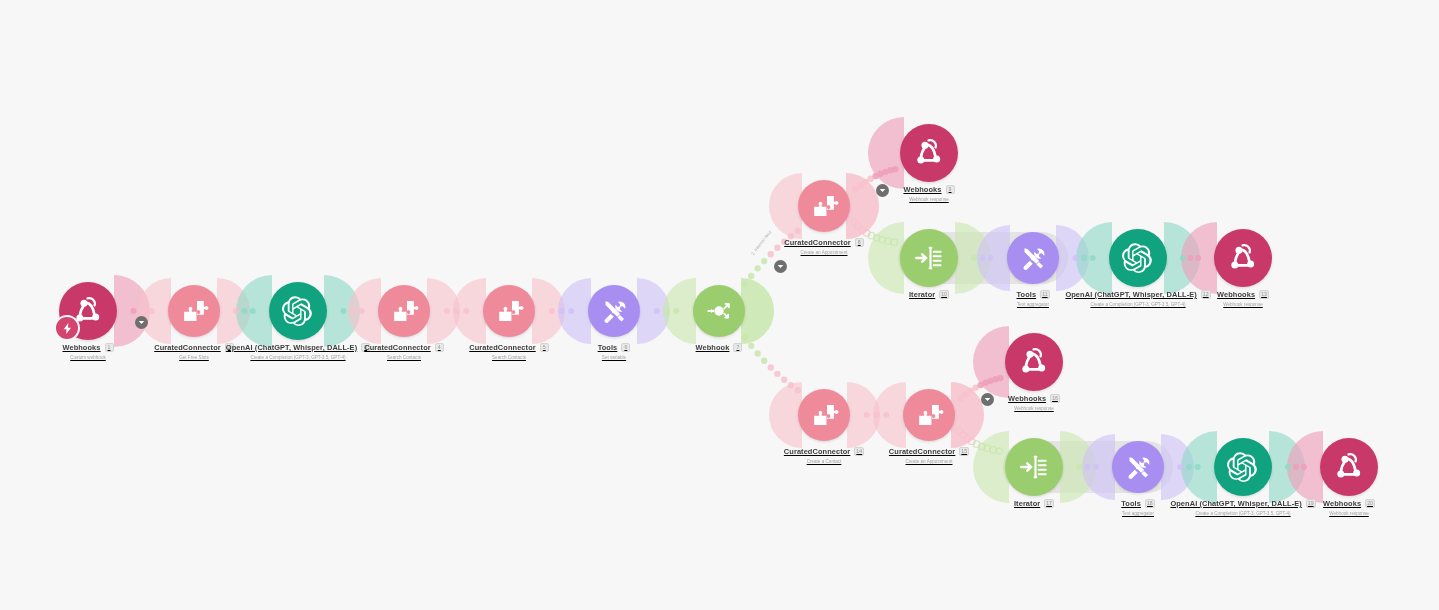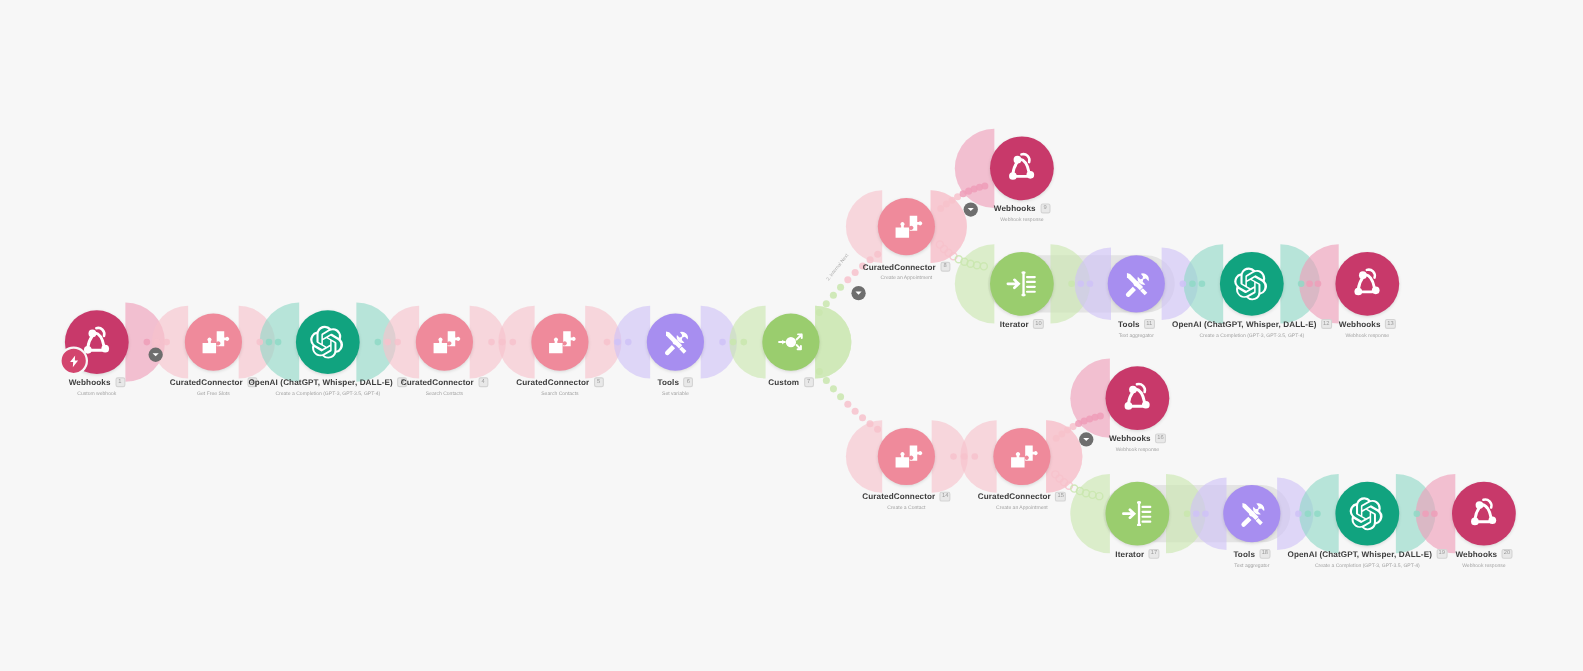--- a/index.html
+++ b/index.html
@@ -16,21 +16,21 @@
   .bubble {
     position:absolute; border-radius:50%;
     display:flex; align-items:center; justify-content:center;
     box-shadow:0 1px 3px rgba(0,0,0,.13);
   }
   .node.sm .bubble { width:52px; height:52px; left:-26px; top:-26px; }
   .node.lg .bubble { width:58px; height:58px; left:-29px; top:-29px; }
 
   .labels {
     position:absolute; left:-110px; top:32px; width:220px;
-    text-align:center; line-height:1.25;
+    text-align:center; line-height:1.25;text-decoration:underline;
   }
   .title-row { display:flex; align-items:center; justify-content:center; gap:4px; white-space:nowrap; }
   .ntitle { font-size:7.4px; font-weight:bold; color:#3d3d3d; letter-spacing:.1px; }
   .badge {
     display:inline-flex; align-items:center; justify-content:center;
     min-width:9px; height:9px; padding:0 1px;
     background:#e8e8e8; border:1px solid #d4d4d4; border-radius:2px;
     font-size:5.2px; color:#9a9a9a; line-height:1;
   }
   .nsub { font-size:4.6px; color:#a3a3a3; margin-top:2.5px; white-space:nowrap; }
@@ -321,21 +321,21 @@
               <circle cx="16" cy="16" r="5"></circle>
               <path d="M4.5 16h5.2M7.6 13.6L10.4 16l-2.8 2.4z"></path>
               <path d="M21.5 13.5l5-5m0 0h-3.6m3.6 0v3.6" stroke="#fff" stroke-width="1.9" fill="none" stroke-linecap="round"></path>
               <path d="M21.5 18.8l4.2 4.2m0 0h-3.2m3.2 0v-3.2" stroke="#fff" stroke-width="1.9" fill="none" stroke-linecap="round"></path>
               <path d="M4.5 16h5.6" stroke="#fff" stroke-width="1.9" stroke-linecap="round"></path>
             </g>
           </svg>
         </div>
         <div class="labels">
           <div class="title-row">
-            <span class="ntitle">Custom</span>
+            <span class="ntitle">Webhook</span>
             <span class="badge">7</span>
           </div>
         </div>
       </div>
       <div class="node sm" style="left: 824px; top: 206px;">
         <div class="bubble" style="background: rgb(239, 138, 155);">
           <svg width="30" height="30" viewBox="0 0 32 32" fill="none">
             <g fill="#fff">
               <path d="M5.5 16.8h5.4v-1.6a2 2 0 112.6 0v1.6h5.1v9.9H5.5z"></path>
               <path d="M19.2 5.4h7.3v6.1h1.5a1.9 1.9 0 110 2.6h-1.5v6.0h-7.3v-1.6a2 2 0 100-2.6z"></path>

